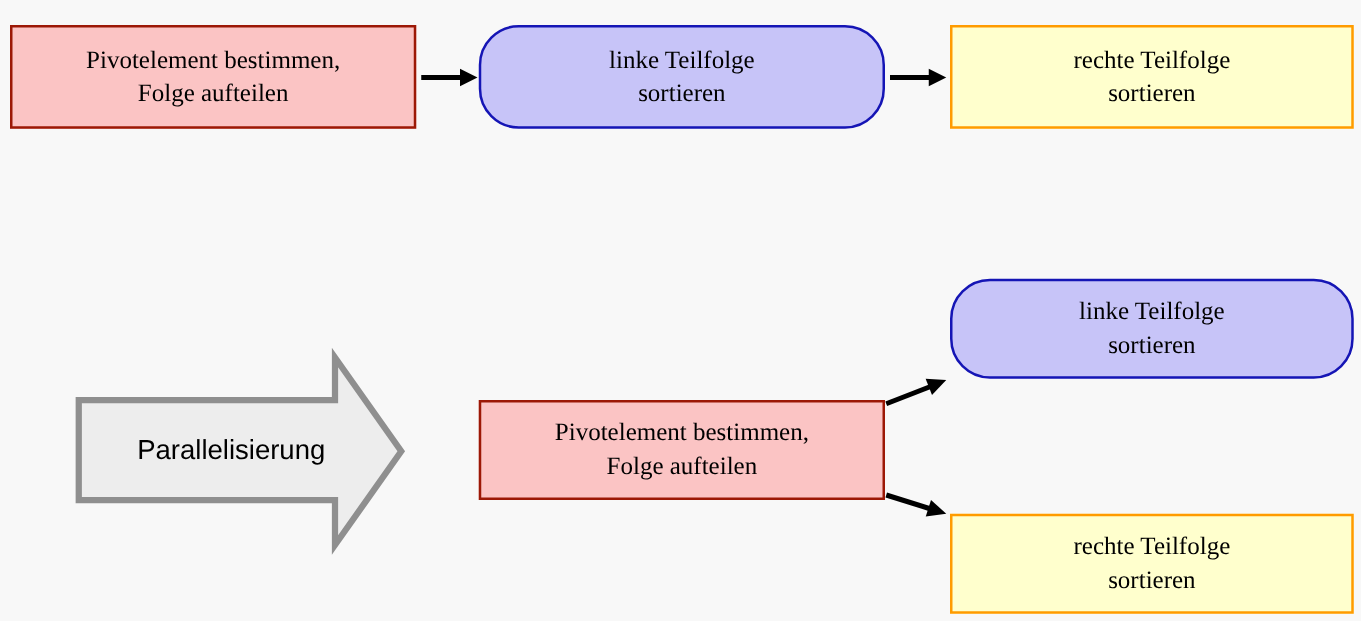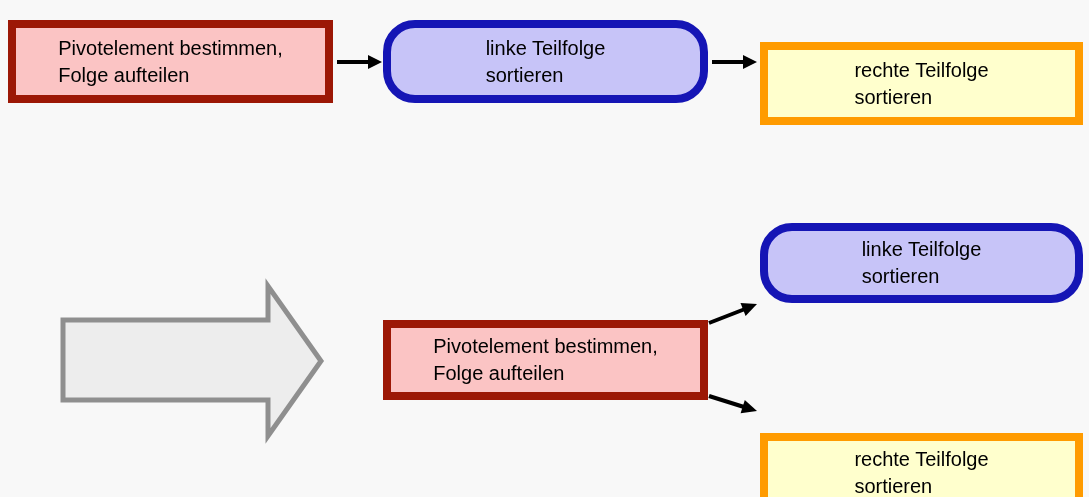--- a/index.html
+++ b/index.html
@@ -33,45 +33,45 @@
   }
   .block-arrow-shape {
     fill: var(--transform_fill, #ededed);
     stroke: var(--transform_border, #8f8f8f);
     stroke-width: 5;
     stroke-linejoin: miter;
   }
   .node {
     position: absolute;
     box-sizing: border-box;
-    border: 8px solid #0f172a;
+    border: 2px solid #0f172a;
     display: flex;
     align-items: center;
     justify-content: center;
-    text-align: left;
+    text-align: center;
     font-size: 20px;
     line-height: 1.35;
     color: var(--text, #000);
+    font-family: Liberation Serif, serif;
   }
   .node .label {
     white-space: pre-line;
   }
   .node-pivot {
     background: var(--pivot_fill, #fbc4c4);
     border-color: var(--pivot_border, #9c1806);
   }
   .node-left {
     background: var(--left_fill, #c7c4f8);
     border-color: var(--left_border, #1515b5);
     border-radius: 32px;
   }
   .node-right {
     background: var(--right_fill, #ffffcd);
     border-color: var(--right_border, #ff9b00);
-    margin-top: 22px;
   }
   
   .pos-seq-pivot { left: 8px;   top: 20px; width: 325px; height: 83px; }
   .pos-seq-left  { left: 383px; top: 20px; width: 325px; height: 83px; }
   .pos-seq-right { left: 760px; top: 20px; width: 323px; height: 83px; }
   
   .pos-par-pivot { left: 383px; top: 320px; width: 325px; height: 80px; }
   .pos-par-left  { left: 760px; top: 223px; width: 323px; height: 80px; }
   .pos-par-right { left: 760px; top: 411px; width: 323px; height: 80px; }
   .transform-label {
@@ -120,20 +120,21 @@
   </div>
   <div class="node node-left pos-seq-left">
     <span class="label">linke Teilfolge
 sortieren</span>
   </div>
   <div class="node node-right pos-seq-right">
     <span class="label">rechte Teilfolge
 sortieren</span>
   </div>
 
+  <div class="transform-label">Parallelisierung</div>
 
   <div class="node node-pivot pos-par-pivot">
     <span class="label">Pivotelement bestimmen,
 Folge aufteilen</span>
   </div>
   <div class="node node-left pos-par-left">
     <span class="label">linke Teilfolge
 sortieren</span>
   </div>
   <div class="node node-right pos-par-right">

